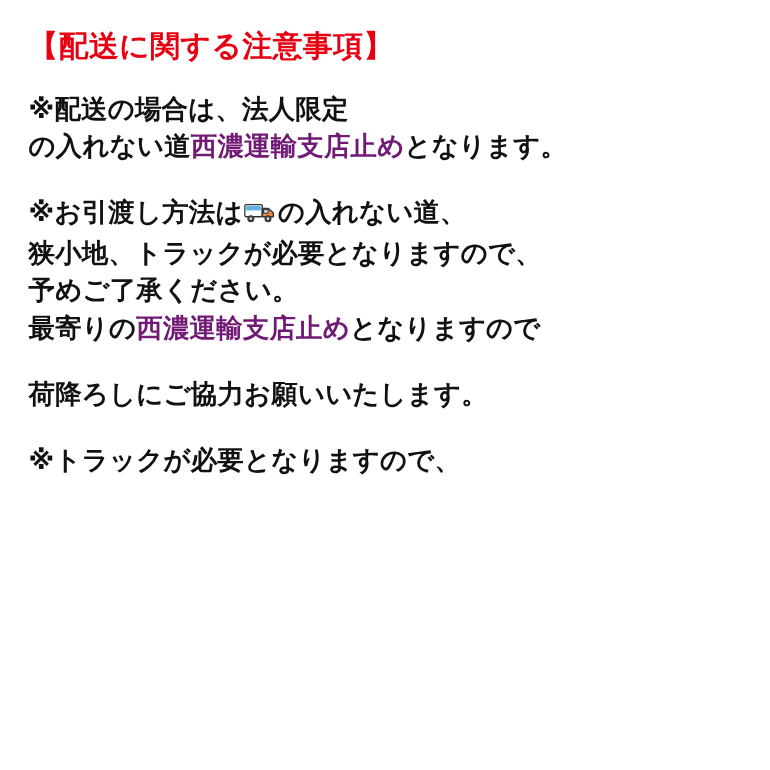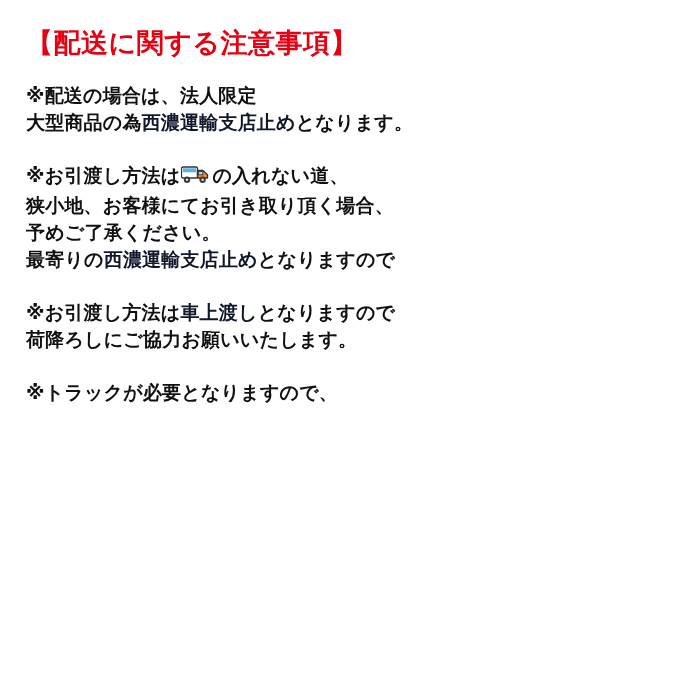--- a/index.html
+++ b/index.html
@@ -28,79 +28,76 @@
     letter-spacing: 0.5px;
     line-height: 1.25;
     margin: 0 0 22px 0;
     white-space: nowrap;
   }
   .block {
     margin: 0 0 26px 0;
   }
   .line {
     color: #111111;
-    font-size: 19px;
+    font-size: 24px;
     font-weight: bold;
     line-height: 1.42;
     white-space: nowrap;
     letter-spacing: 0.2px;
   }
   .red {
-    color: #0f172a;
+    color: #701a75;
   }
   .truck-icon {
     display: inline-block;
     vertical-align: -3px;
     margin: 0 1px;
   }
 </style>
 </head>
 <body>
 
 <div class="page">
 
   <h1 class="heading">【配送に関する注意事項】</h1>
 
   <div class="block">
     <div class="line">
       <span>※配送の場合は、法人限定</span>
     </div>
     <div class="line">
-      <span>大型商品の為</span><span class="red">西濃運輸支店止め</span><span>となります。</span>
+      <span>の入れない道</span><span class="red">西濃運輸支店止め</span><span>となります。</span>
     </div>
   </div>
 
   <div class="block">
     <div class="line">
       <span>※お引渡し方法は</span><span class="truck-icon"><svg width="30" height="21" viewBox="0 0 30 21" xmlns="http://www.w3.org/2000/svg">
             <rect x="0.5" y="3" width="16" height="11" rx="1.5" fill="#ffffff" stroke="#333333" stroke-width="1.3"></rect>
             <path d="M16.5 6.5 h5.5 l4.5 4.2 v3.3 h-10 z" fill="#f08a3c" stroke="#333333" stroke-width="1.3" stroke-linejoin="round"></path>
             <rect x="17.6" y="7.6" width="4.2" height="3.2" fill="#bfe2f5" stroke="#333333" stroke-width="0.9"></rect>
             <rect x="1.8" y="4.3" width="13.4" height="4" fill="#5fb3e0"></rect>
             <circle cx="6" cy="15.8" r="3.2" fill="#3a3a3a"></circle>
             <circle cx="6" cy="15.8" r="1.2" fill="#dddddd"></circle>
             <circle cx="21.6" cy="15.8" r="3.2" fill="#3a3a3a"></circle>
             <circle cx="21.6" cy="15.8" r="1.2" fill="#dddddd"></circle>
           </svg></span><span>の入れない道、</span>
     </div>
     <div class="line">
-      <span>狭小地、お客様にてお引き取り頂く場合、</span>
+      <span>狭小地、トラックが必要となりますので、</span>
     </div>
     <div class="line">
       <span>予めご了承ください。</span>
     </div>
     <div class="line">
       <span>最寄りの</span><span class="red">西濃運輸支店止め</span><span>となりますので</span>
     </div>
   </div>
 
   <div class="block">
-    <div class="line">
-      <span>※お引渡し方法は</span><span class="red">車上渡し</span><span>となりますので</span>
-    </div>
     <div class="line">
       <span>荷降ろしにご協力お願いいたします。</span>
     </div>
   </div>
 
   <div class="block">
     <div class="line">
       <span>※トラックが必要となりますので、</span>
     </div>
   </div>

